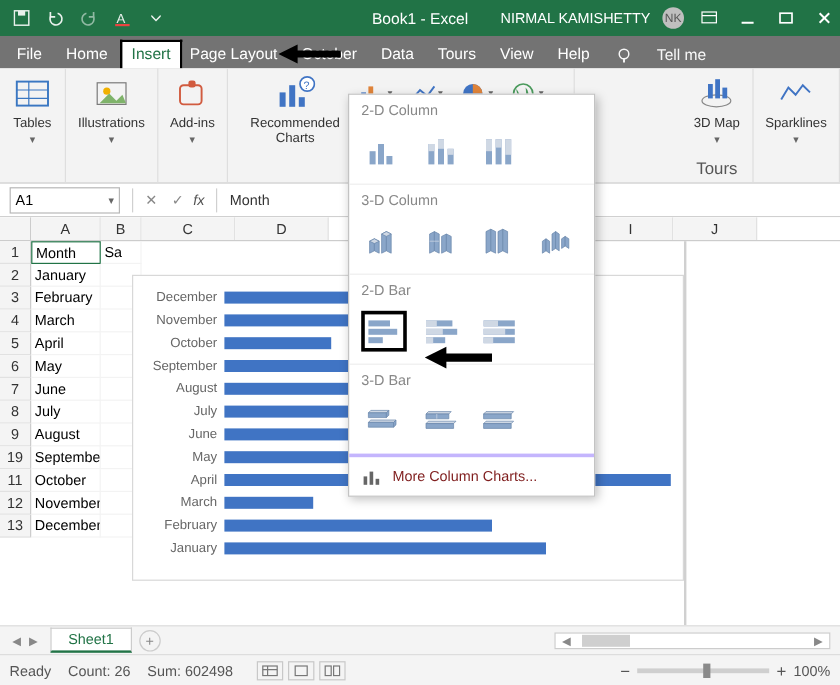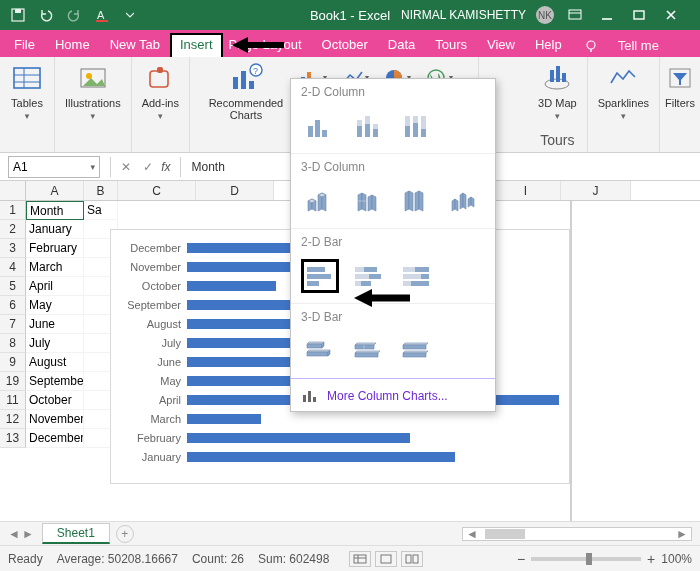--- a/index.html
+++ b/index.html
@@ -3,26 +3,26 @@
 <meta charset="utf-8">
 <style>
   * { box-sizing: border-box; margin: 0; padding: 0; font-family: "Segoe UI", Arial, sans-serif; }
   body { background: #fff; width: 700px; height: 571px; overflow: hidden; position: relative; }
 
   
   .titlebar { background: #217346; height: 30px; display: flex; align-items: center; color: #fff; font-size: 12px; position: relative; }
   .titlebar .qat { display: flex; align-items: center; gap: 8px; padding: 0 8px; }
   .titlebar .qat .qbtn { width: 20px; height: 20px; display:flex; align-items:center; justify-content:center; opacity:.9; }
   .titlebar .center { position:absolute; left:50%; transform:translateX(-50%); display:flex; align-items:center; gap:4px; font-size:13px; }
-  .titlebar .right { margin-left:auto; display:flex; align-items:center; gap:10px; padding-right:18px; }
+  .titlebar .right { margin-left:auto; display:flex; align-items:center; gap:10px; padding-right:2px; }
   .titlebar .avatar { width:18px; height:18px; border-radius:50%; background:#bfbfbf; color:#555; font-size:10px; display:flex; align-items:center; justify-content:center; }
   .titlebar .winbtn { width:22px; height:22px; display:flex; align-items:center; justify-content:center; }
 
   
-  .tabs { background:#ec4899; height:27px; display:flex; align-items:flex-end; padding:0 0 0 4px; color:#fff; font-size:13px; }
+  .tabs { background:#737373; height:27px; display:flex; align-items:flex-end; padding:0 0 0 4px; color:#fff; font-size:13px; }
   .tabs .tab { padding:4px 10px 5px 10px; cursor:default; }
   .tabs .tab.active { background:#fff; color:#217346; border:2px solid #000; border-bottom:none; padding:2px 8px 5px 8px; font-weight:500; }
   .tabs .tellme { margin-left:6px; display:flex; align-items:center; gap:20px; opacity:.95; padding:4px 6px; }
 
   
   .ribbon { background:#f3f3f3; border-bottom:1px solid #d0d0d0; height:96px; display:flex; position:relative; }
   .group { border-right:1px solid #dedede; padding:4px 10px 2px 10px; display:flex; flex-direction:column; align-items:center; justify-content:space-between; }
   .group .glabel { font-size:14px; color:#555; padding-bottom:2px; display:flex; align-items:center; gap:2px; }
   .bigbtn { display:flex; flex-direction:column; align-items:center; gap:2px; font-size:11px; color:#333; }
   .bigbtn .ic { width:34px; height:34px; display:flex; align-items:center; justify-content:center; }
@@ -54,21 +54,21 @@
   .chartrow .track { flex:1; height:12px; position:relative; }
   .chartrow .bar { position:absolute; left:0; top:1px; height:10px; background:#4074c4; }
 
   
   .chartmenu { position:absolute; left:290px; top:78px; width:206px; background:#fff; border:1px solid #c3c3c3; box-shadow:2px 3px 8px rgba(0,0,0,.25); font-size:12px; color:#444; z-index:50; }
   .chartmenu .sect { padding:6px 10px 4px 10px; color:#888; font-weight:500; border-top:1px solid #eee; }
   .chartmenu .sect:first-child { border-top:none; }
   .chartmenu .optrow { display:flex; gap:10px; padding:6px 10px 10px 10px; }
   .copt { width:38px; height:34px; border:1px solid transparent; display:flex; align-items:center; justify-content:center; }
   .copt.selbox { border:3px solid #000; }
-  .chartmenu .more { padding:8px 10px; border-top:1px solid #c4b5fd; display:flex; align-items:flex-end; gap:8px; color:#6d28d9; }
+  .chartmenu .more { padding:8px 10px; border-top:3px solid #c4b5fd; display:flex; align-items:center; gap:8px; color:#7f1d1d; }
 
   
   .sheettabs { position:absolute; left:0; right:0; bottom:26px; height:24px; background:#f4f4f4; border-top:1px solid #ddd; display:flex; align-items:center; font-size:12px; }
   .sheettabs .nav { display:flex; gap:2px; padding:0 8px; color:#888; }
   .sheettabs .stab { background:#fff; border:1px solid #ccc; border-bottom:2px solid #217346; padding:2px 14px; color:#217346; font-weight:500; }
   .sheettabs .plus { width:18px;height:18px;border:1px solid #ccc;border-radius:50%;margin-left:6px;color:#888;display:flex;align-items:center;justify-content:center;font-size:12px; }
   .sheettabs .hscroll { margin-left:auto; width:230px; height:14px; border:1px solid #ccc; background:#fff; display:flex; align-items:center; margin-right:8px; }
   .sheettabs .hscroll .thumb { width:40px; height:10px; background:#cfcfcf; margin-left:4px; }
 
   
@@ -149,21 +149,20 @@
           <line x1="2" y1="2" x2="10" y2="10" stroke="#fff" stroke-width="1.6"></line>
           <line x1="10" y1="2" x2="2" y2="10" stroke="#fff" stroke-width="1.6"></line>
         </svg>
       </span>
   </div>
 </div>
 
 <div class="tabs">
   <div class="tab">File</div>
   <div class="tab">Home</div>
-  <div class="tab">New Tab</div>
   <div class="tab active">Insert</div>
   <div class="tab" style="margin-left:-4px;">Page Layout</div>
   <div class="tab">October</div>
   <div class="tab">Data</div>
   <div class="tab">Tours</div>
   <div class="tab">View</div>
   <div class="tab">Help</div>
   <div class="tellme">
     <svg width="14" height="14">
         <circle cx="7" cy="6" r="4" fill="none" stroke="#fff" stroke-width="1.2"></circle>
@@ -314,31 +313,20 @@
   </div>
   <div class="group">
     <div class="bigbtn">
       <span class="ic">
           <svg width="30" height="26">
             <polyline points="3,18 9,8 15,14 21,6 27,12" fill="none" stroke="#4074c4" stroke-width="1.6"></polyline>
           </svg>
         </span>
       <span>Sparklines</span>
       <span class="smalldrop">▾</span>
-    </div>
-  </div>
-  <div class="group" style="border-right:none; overflow:hidden; width:40px;">
-    <div class="bigbtn">
-      <span class="ic">
-          <svg width="26" height="24">
-            <rect x="3" y="3" width="20" height="18" fill="none" stroke="#888"></rect>
-            <path d="M6 7 L20 7 L14 14 L14 19 L12 19 L12 14 Z" fill="#4074c4"></path>
-          </svg>
-        </span>
-      <span>Filters</span>
     </div>
   </div>
 </div>
 
 <div class="fbar">
   <div class="namebox">
     <span>A1</span>
     <span style="font-size:9px;color:#666;">▾</span>
   </div>
   <div class="sep"></div>
@@ -698,21 +686,20 @@
   <div style="flex:1"></div>
   <div class="hscroll">
     <span style="padding:0 3px;color:#888;">◄</span>
     <div class="thumb"></div>
     <span style="margin-left:auto;padding:0 3px;color:#888;">►</span>
   </div>
 </div>
 
 <div class="status">
   <span>Ready</span>
-  <span><span>Average:</span> <span>50208.16667</span></span>
   <span><span>Count:</span> <span>26</span></span>
   <span><span>Sum:</span> <span>602498</span></span>
   <div class="views">
     <div class="vbtn">
         <svg width="14" height="10">
           <rect x="1" y="1" width="12" height="8" fill="none" stroke="#777"></rect>
           <line x1="1" y1="4" x2="13" y2="4" stroke="#777"></line>
           <line x1="5" y1="1" x2="5" y2="9" stroke="#777"></line>
         </svg>
       </div>

